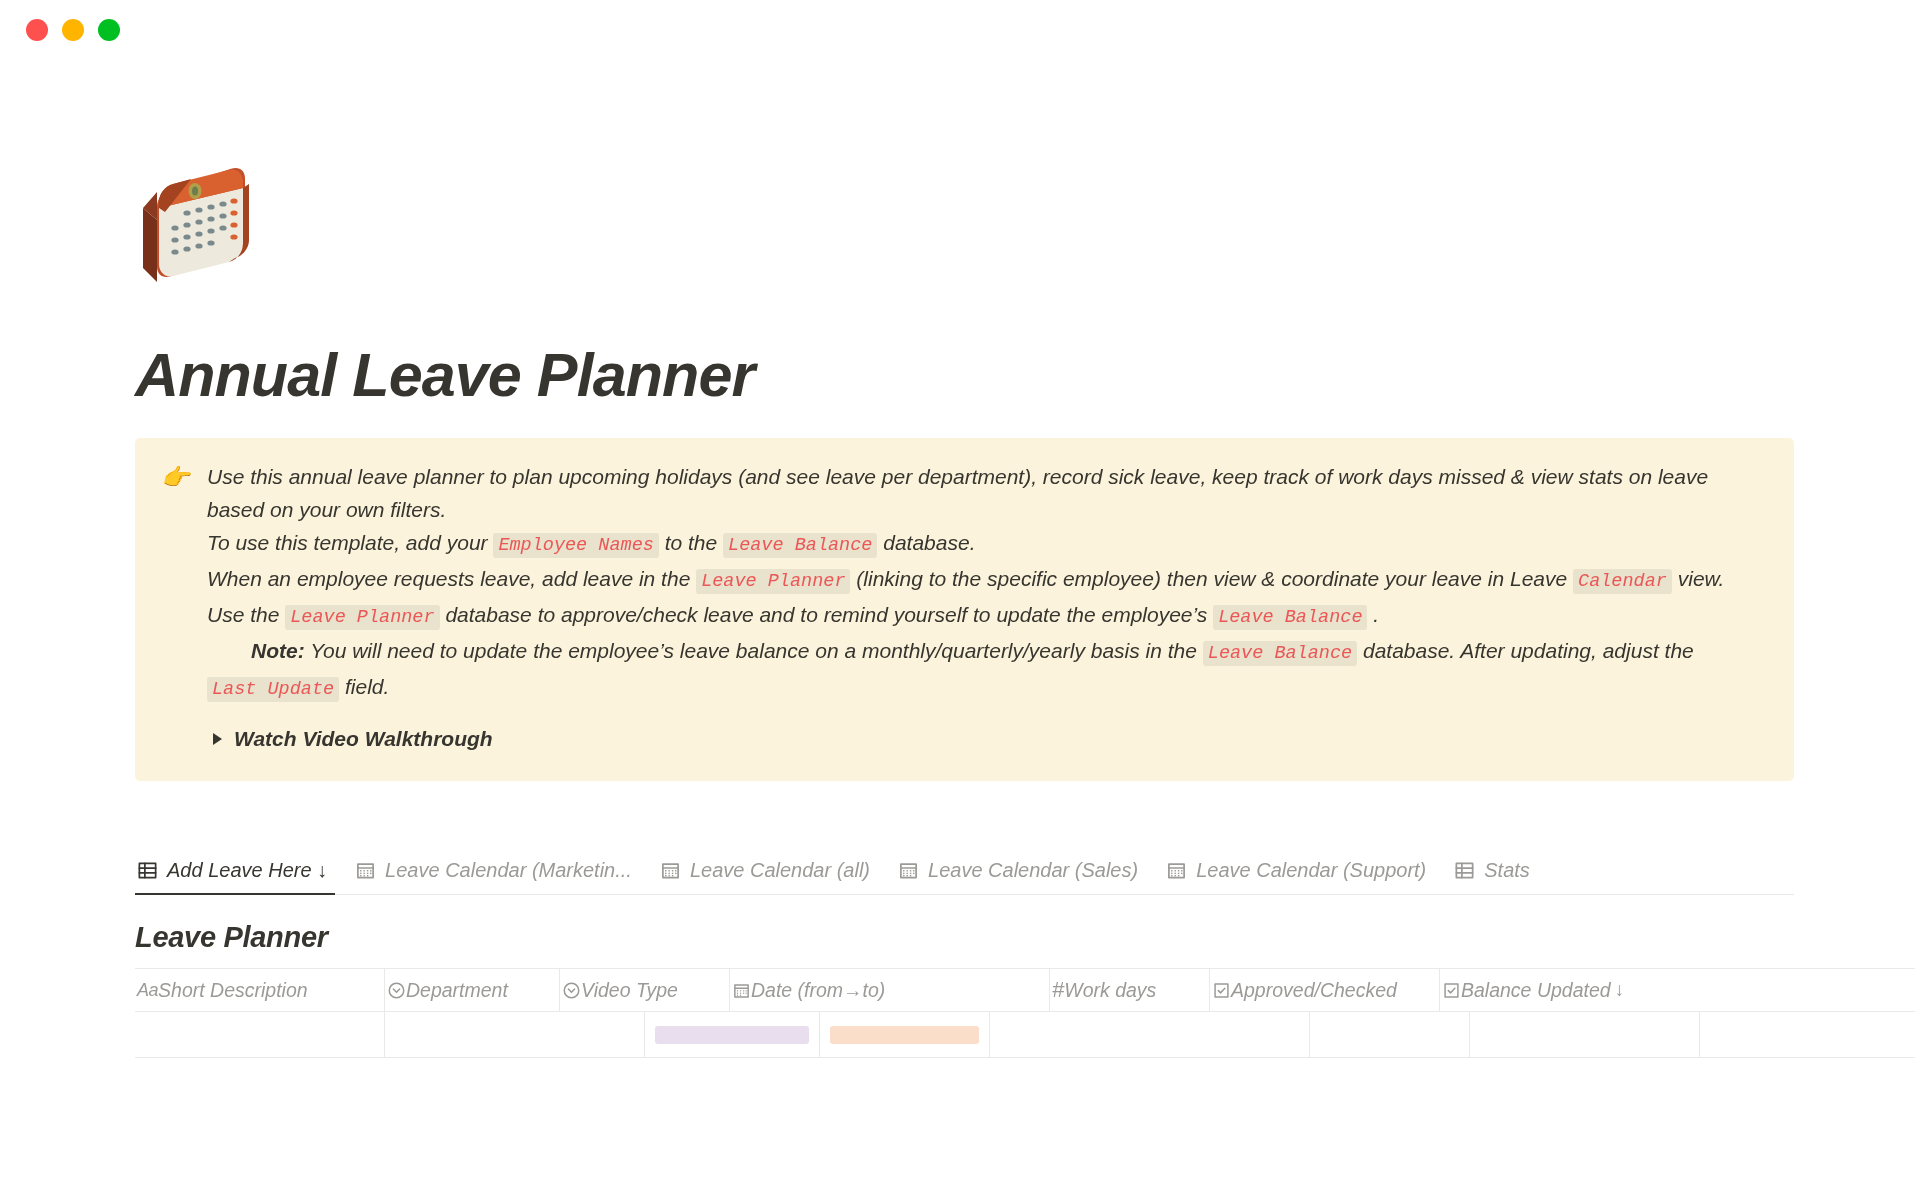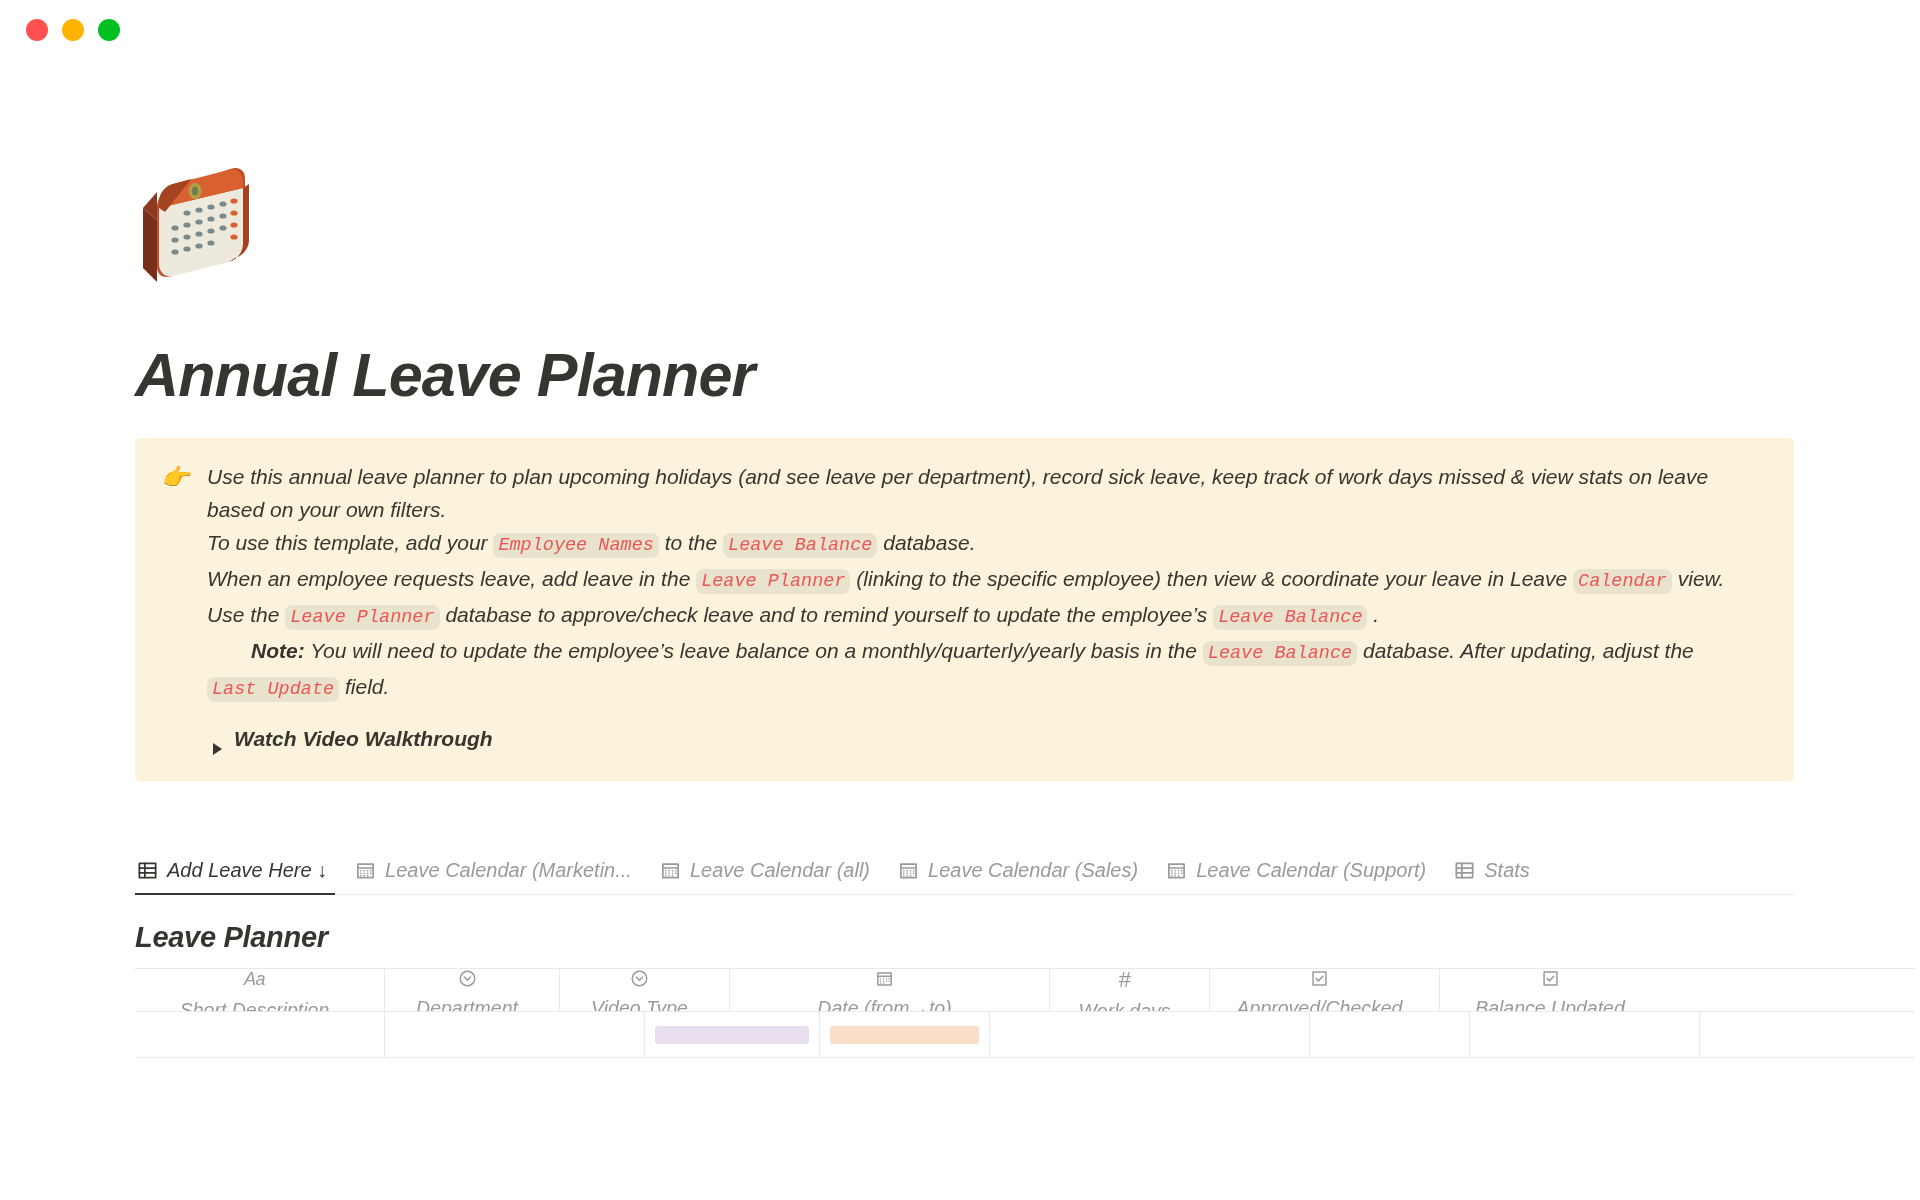--- a/index.html
+++ b/index.html
@@ -87,29 +87,29 @@
     line-height: 33px;
     color: #37352F;
   }
   .callout-body p { margin: 0; }
   .bold { font-weight: 700; margin-left: 44px; }
   code.inline {
     font-family: "Liberation Mono", monospace;
     font-size: 18.5px;
     color: #EB5757;
     background: rgba(135,131,120,0.15);
-    border-radius: 8px;
+    border-radius: 3px;
     padding: 2px 5px;
     white-space: nowrap;
   }
 
   
   .toggle-row {
     display: flex;
-    align-items: flex-end;
+    align-items: center;
     gap: 12px;
     margin-top: 16px;
     padding-left: 6px;
   }
   .toggle-arrow {
     width: 0; height: 0;
     border-left: 9px solid #37352F;
     border-top: 6px solid transparent;
     border-bottom: 6px solid transparent;
     flex: 0 0 auto;
@@ -169,30 +169,28 @@
   .thead {
     display: flex;
     align-items: center;
     border-bottom: 1px solid #E9E9E7;
     border-top: 1px solid #E9E9E7;
     height: 44px;
   }
   .th {
     display: flex;
     align-items: center;
-    gap: 9px;
     font-size: 19.5px;
     color: #9B9A97;
     padding-right: 12px;
     height: 100%;
     white-space: nowrap;
     overflow: hidden;
     border-right: 1px solid #E9E9E7;
     padding-left: 2px;
-    flex-direction: column;
   }
   .th:last-child { border-right: none; }
   .th .hicon { flex: 0 0 auto; display: block; }
   .th-aa {
     font-size: 18px;
     color: #9B9A97;
     font-weight: 400;
     letter-spacing: -0.5px;
   }
   .th-hash {

